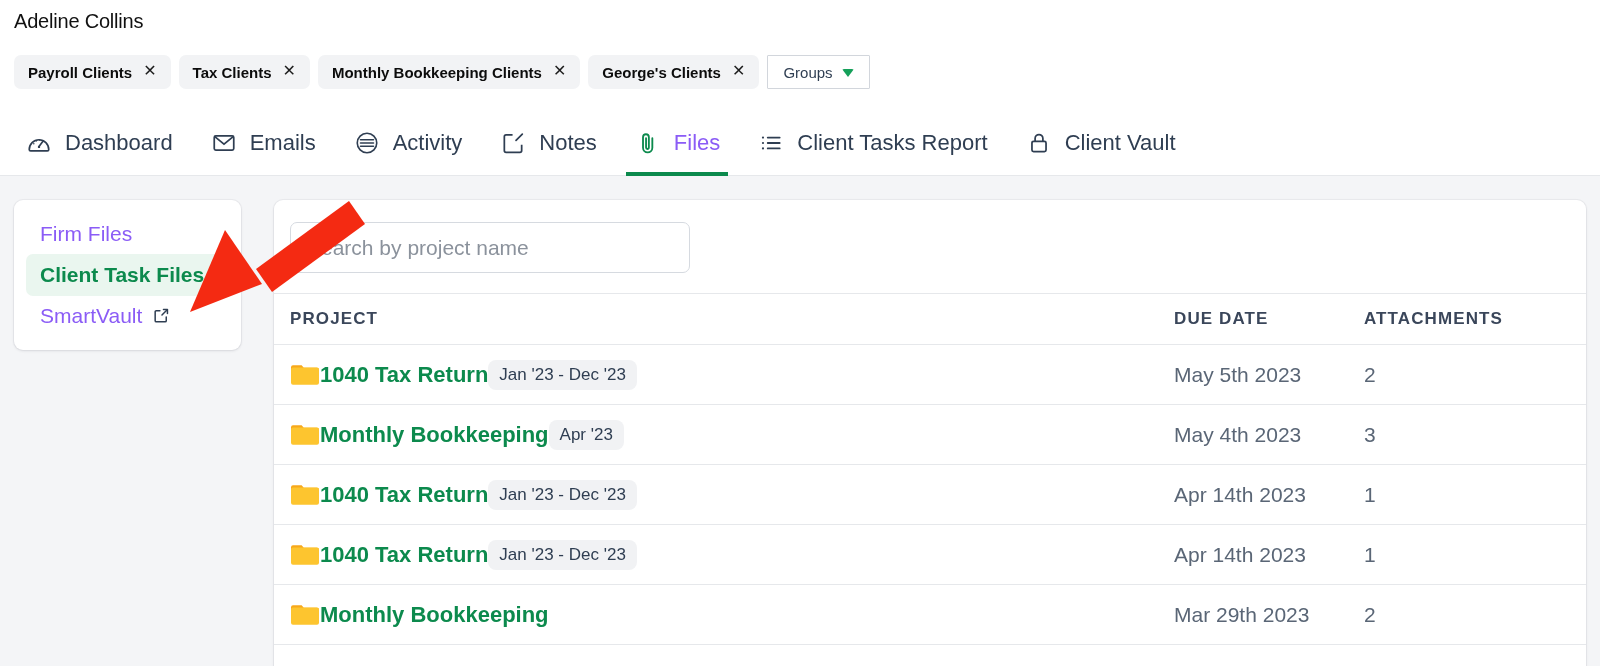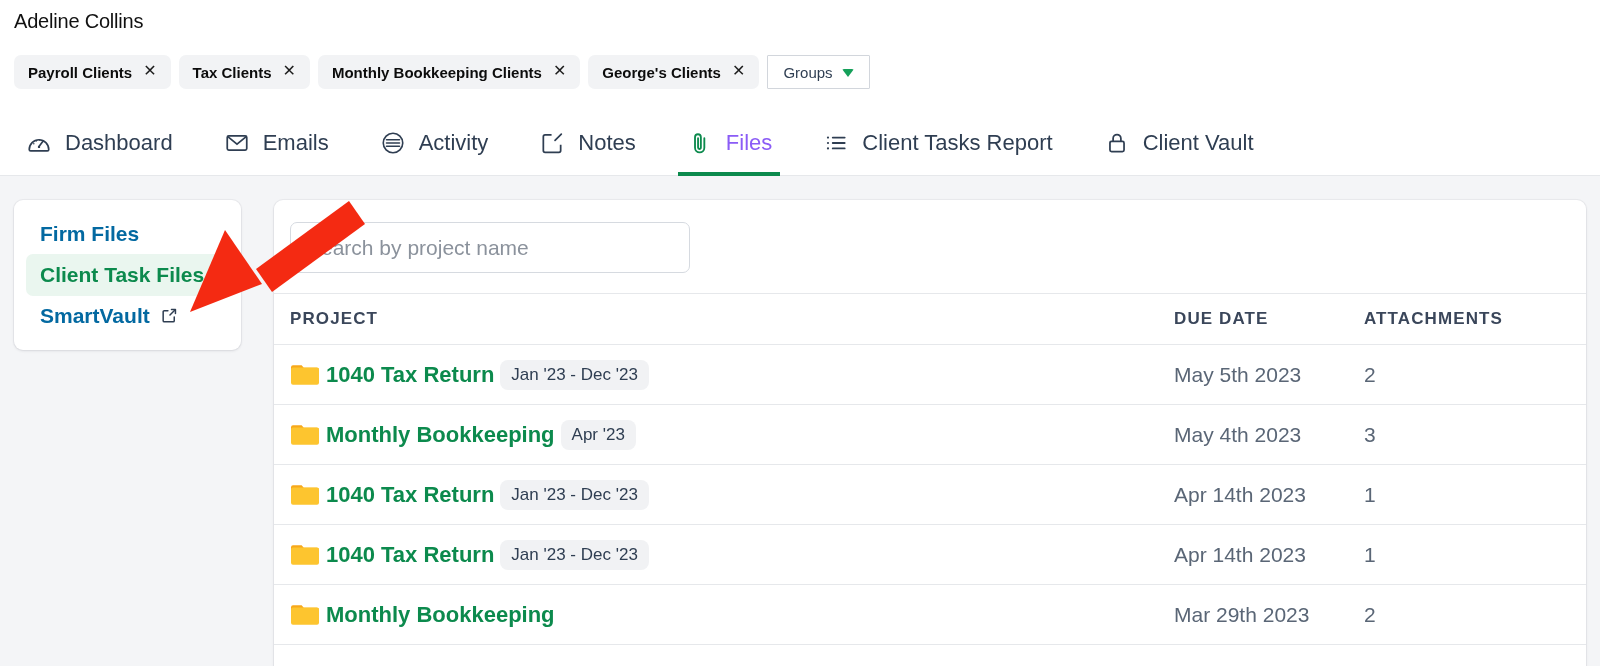--- a/index.html
+++ b/index.html
@@ -92,21 +92,21 @@
     position: absolute;
     left: 0;
     top: 110px;
     width: 1600px;
     height: 66px;
     background: #ffffff;
     border-bottom: 1px solid #e6e8eb;
     display: flex;
     align-items: center;
     padding-left: 14px;
-    gap: 13px;
+    gap: 0;
   }
   .tab {
     position: relative;
     display: flex;
     align-items: center;
     gap: 13px;
     height: 66px;
     padding: 0 26px 0 12px;
     font-size: 22px;
     font-weight: 400;
@@ -145,22 +145,22 @@
     box-shadow: 0 1px 3px rgba(16,24,40,.10), 0 0 0 1px rgba(16,24,40,.04);
     padding: 14px 12px;
   }
   .side-item {
     display: flex;
     align-items: center;
     min-height: 40px;
     padding: 8px 14px;
     border-radius: 7px;
     font-size: 21px;
-    font-weight: 700;
-    color: #0369a1;
+    font-weight: 400;
+    color: #8b5cf6;
     cursor: pointer;
   }
   .side-item.active {
     background: #eaf6ef;
     color: #0c8a4d;
     font-weight: 700;
     line-height: 1.25;
   }
   .side-item.with-ext { gap: 10px; }
   .ext-icon { display: inline-block; transform: translateY(2px); }
@@ -212,21 +212,21 @@
   table.files tbody td {
     border-bottom: 1px solid #e6e8eb;
     padding: 0;
     height: 60px;
     vertical-align: middle;
     font-size: 21px;
     color: #5a6676;
   }
   td.c-project { padding-left: 16px !important; }
 
-  .proj-cell { display: flex; align-items: center; gap: 6px; }
+  .proj-cell { display: flex; align-items: center; gap: 0; }
   .folder-icon { flex: 0 0 auto; display: block; }
   .proj-name {
     font-size: 22px;
     font-weight: 700;
     color: #0c8a4d;
     white-space: nowrap;
     cursor: pointer;
   }
   .period-pill {
     display: inline-flex;

